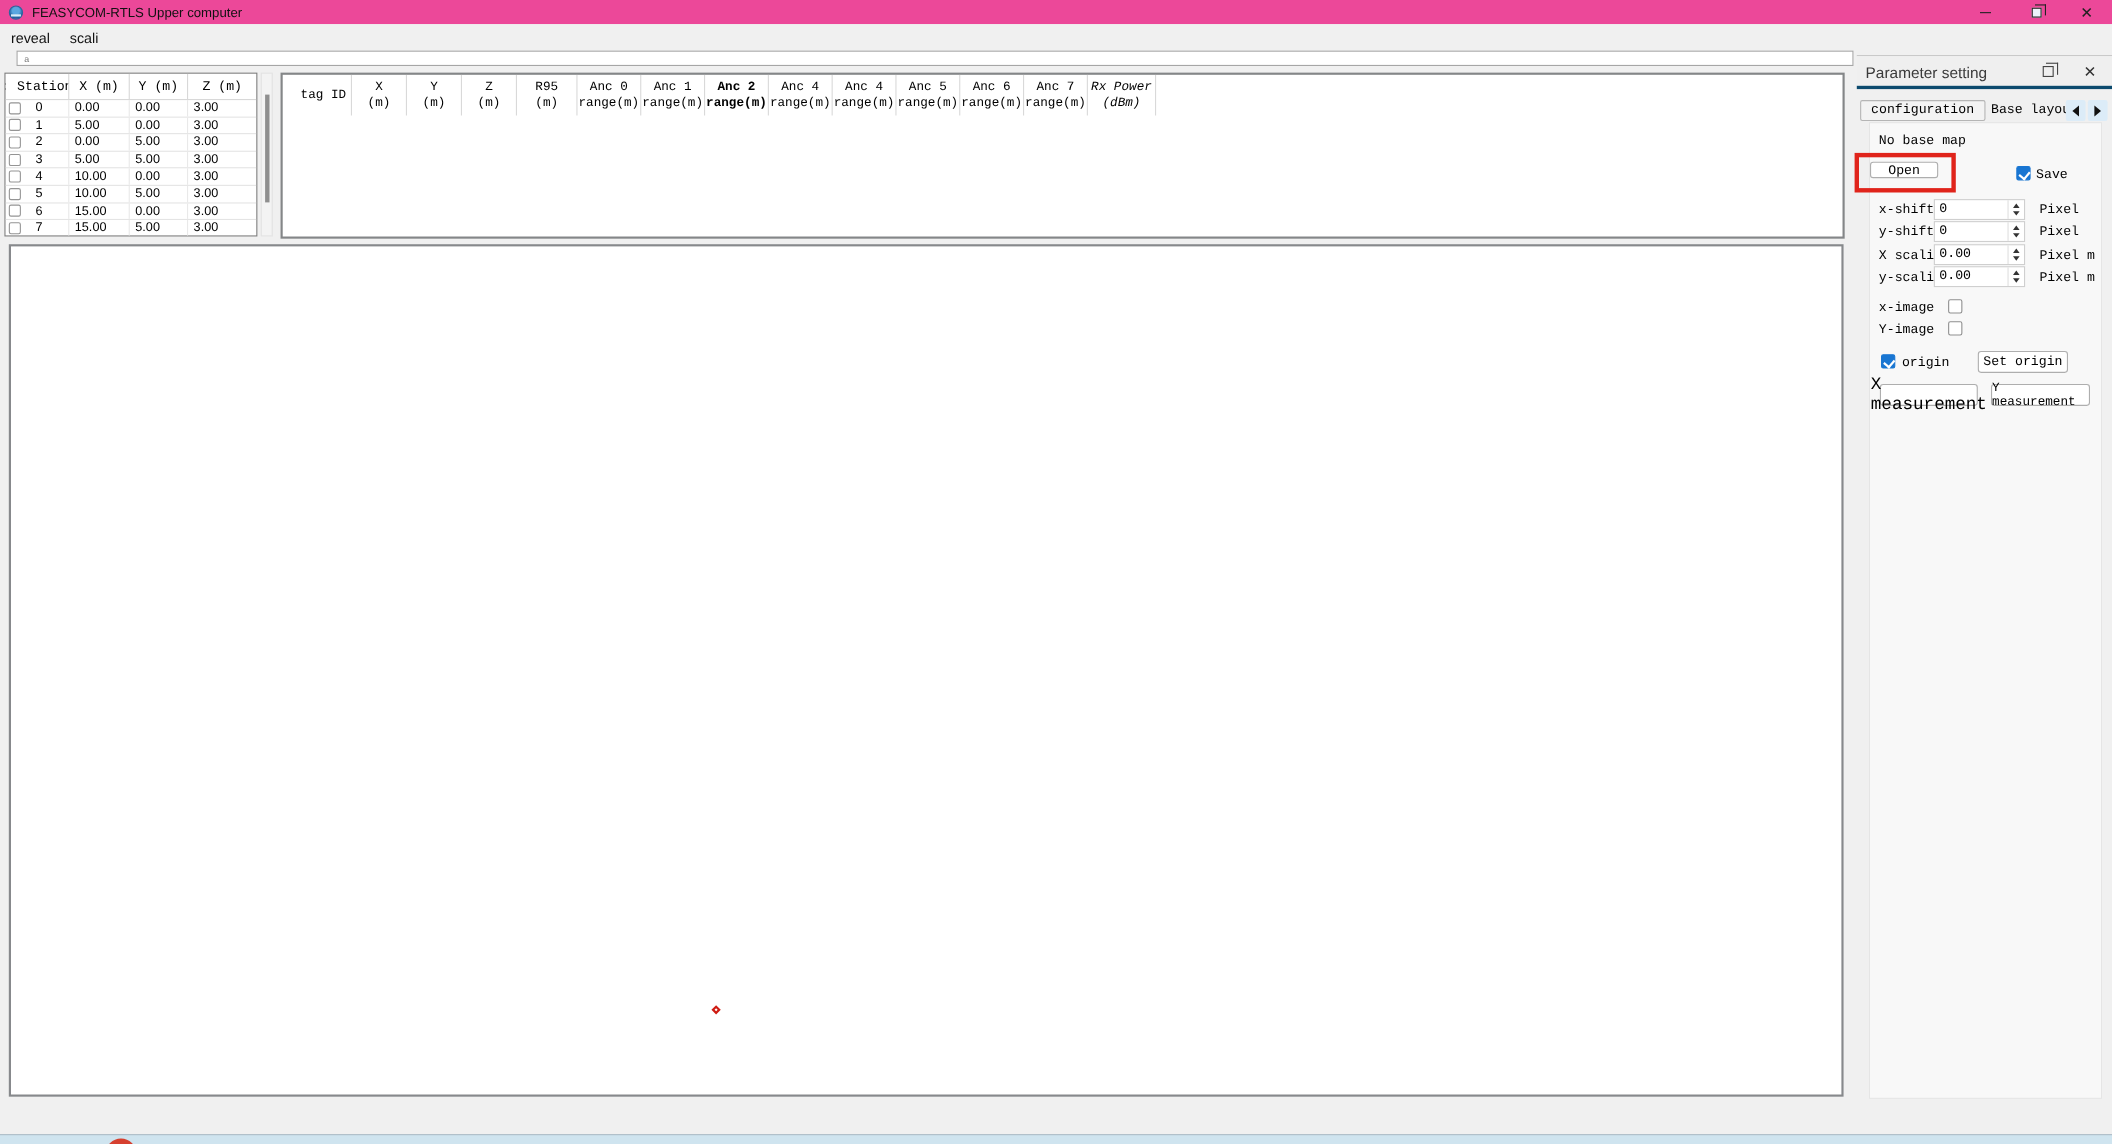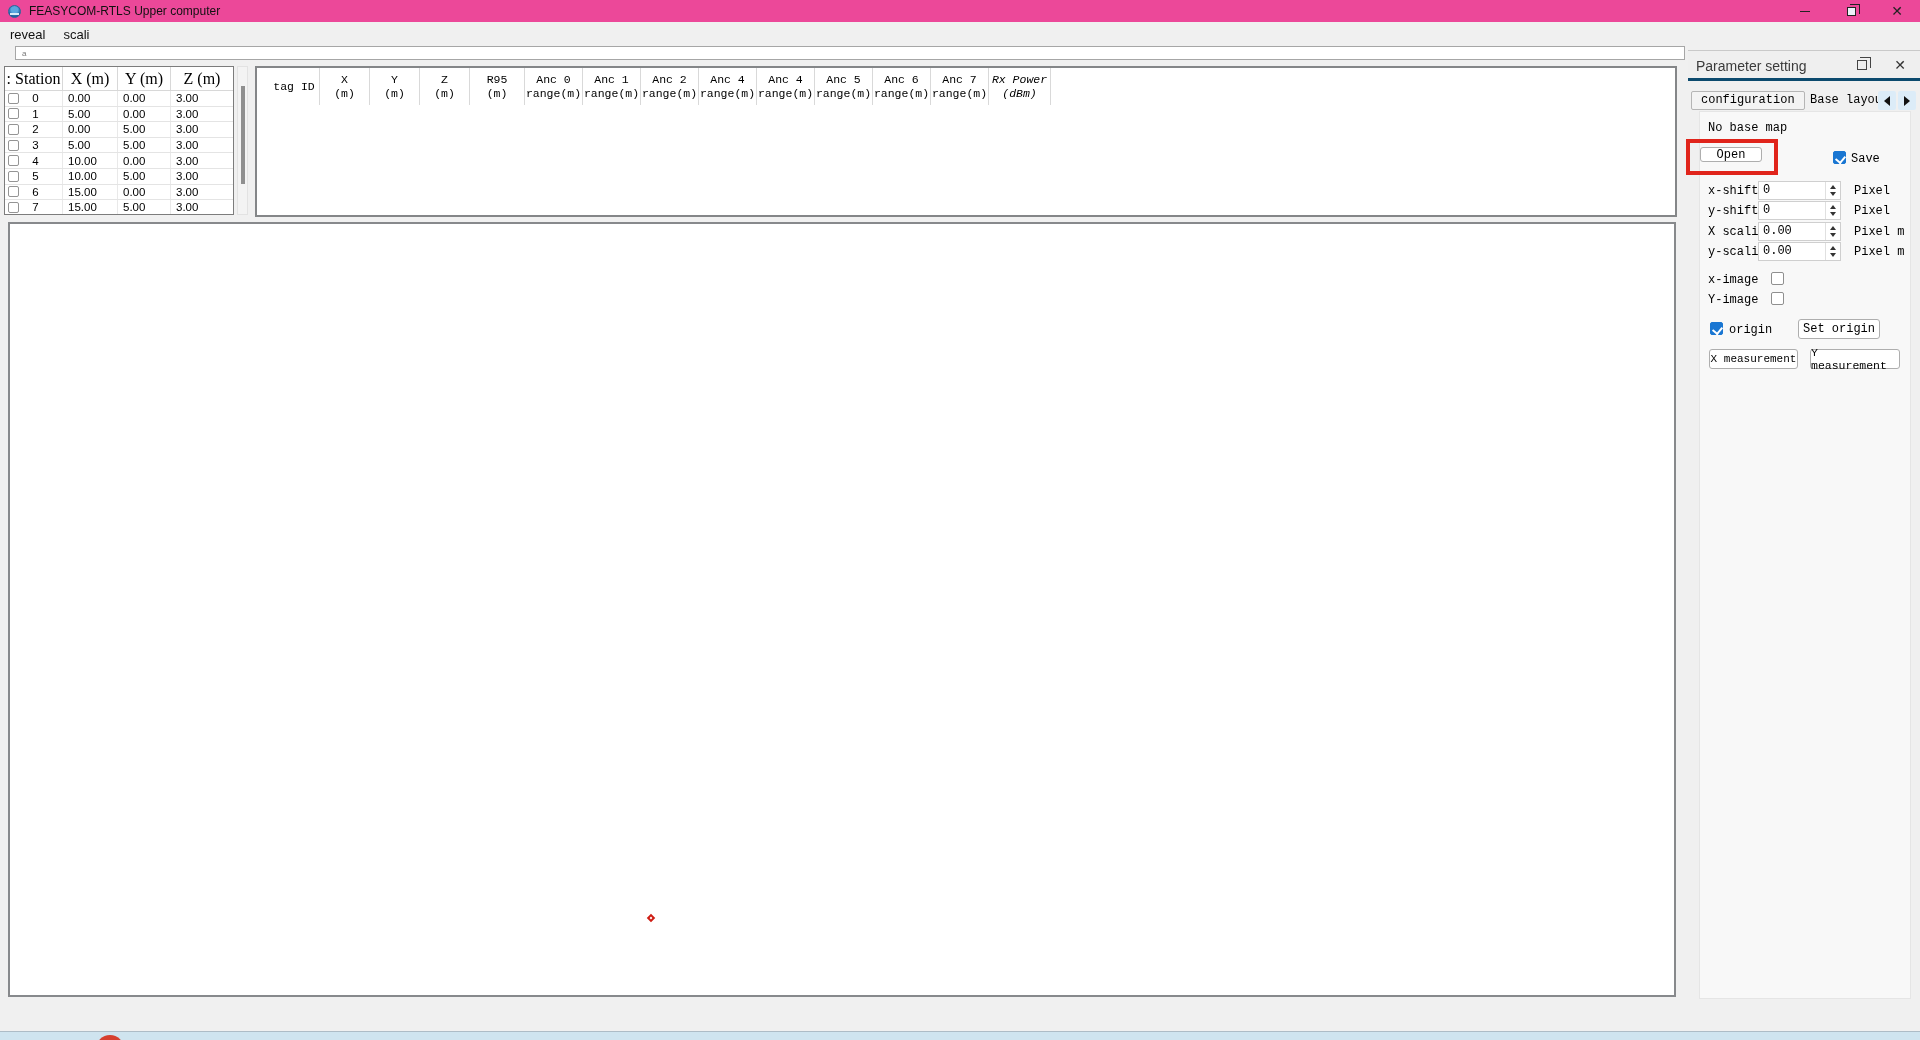--- a/index.html
+++ b/index.html
@@ -29,21 +29,21 @@
   .menubar{position:absolute;left:0;top:22px;width:1920px;height:24px;display:flex;align-items:center;background:#f0f0f0;}
   .menu-item{font-size:13px;padding:3px 8px;margin-left:2px;color:#111;}
 
   
   .topstrip{position:absolute;left:15px;top:46px;width:1670px;height:14px;background:#fff;border:1px solid #a6a6a6;overflow:hidden;}
   .topstrip span{font-size:8px;color:#777;position:absolute;left:6px;top:2px;}
 
   
   .station-table{position:absolute;left:4px;top:66px;width:230px;height:149px;background:#fff;border:1px solid #7c7c7c;overflow:hidden;}
   .st-header{display:flex;height:24px;border-bottom:1px solid #d8d8d8;}
-  .st-h{font-family:Liberation Serif, serif;font-size:16px;display:flex;align-items:center;justify-content:center;border-right:1px solid #d8d8d8;overflow:hidden;white-space:nowrap;}
+  .st-h{font-family:Liberation Mono, monospace;font-size:12px;display:flex;align-items:center;justify-content:center;border-right:1px solid #d8d8d8;overflow:hidden;white-space:nowrap;}
   .st-row{display:flex;height:15.6px;border-bottom:1px solid #e4e4e4;}
   .st-c{font-size:11.5px;display:flex;align-items:center;border-right:1px solid #e9e9e9;overflow:hidden;}
   .w0{width:58px;} .w1{width:55px;} .w2{width:53px;} .w3{width:62px;border-right:none;}
   .st-c.num{justify-content:center;}
   .st-c.val{padding-left:5px;}
   .cb{width:11px;height:11px;border:1px solid #949494;border-radius:2px;background:#fff;flex:none;margin-left:3px;}
   .st-num{flex:1;text-align:center;margin-right:10px;}
 
   .st-scroll{position:absolute;left:237px;top:66px;width:11px;height:149px;background:#f3f3f3;border:1px solid #e2e2e2;}
   .st-thumb{position:absolute;left:3px;top:19px;width:4px;height:98px;background:#8f8f8f;}
@@ -232,21 +232,21 @@
         <div>(m)</div>
       </div>
       <div class="tag-h" style="width: 58px;">
         <div>Anc 0</div>
         <div>range(m)</div>
       </div>
       <div class="tag-h" style="width: 58px;">
         <div>Anc 1</div>
         <div>range(m)</div>
       </div>
-      <div class="tag-h" style="width: 58px;">
+      <div class="tag-h" style="width: 58px; font-weight: bold;">
         <div>Anc 2</div>
         <div>range(m)</div>
       </div>
       <div class="tag-h" style="width: 58px;">
         <div>Anc 4</div>
         <div>range(m)</div>
       </div>
       <div class="tag-h" style="width: 58px;">
         <div>Anc 4</div>
         <div>range(m)</div>
@@ -345,19 +345,19 @@
   <div class="lbl" style="left:20px;top:222px;">x-image</div>
   <div class="pcb" style="left:83px;top:221px;"></div>
 
   <div class="lbl" style="left:20px;top:242px;">Y-image</div>
   <div class="pcb" style="left:83px;top:241px;"></div>
 
   <div class="pcb on" style="left:22px;top:271px;"></div>
   <div class="lbl" style="left:41px;top:272px;">origin</div>
   <div class="btn" style="left:110px;top:268px;width:82px;height:20px;">Set origin</div>
 
-  <div class="btn" style="left:21px;top:298px;width:89px;height:20px;font-size:11px;">X measurement</div>
+  <div class="btn" style="left:21px;top:298px;width:89px;height:20px;font-size:16px;">X measurement</div>
   <div class="btn" style="left:122px;top:298px;width:90px;height:20px;font-size:11.5px;">Y measurement</div>
 </div>
 
 <div class="taskbar">
   <div class="tb-icon"></div>
 </div>
 
 </body></html>

